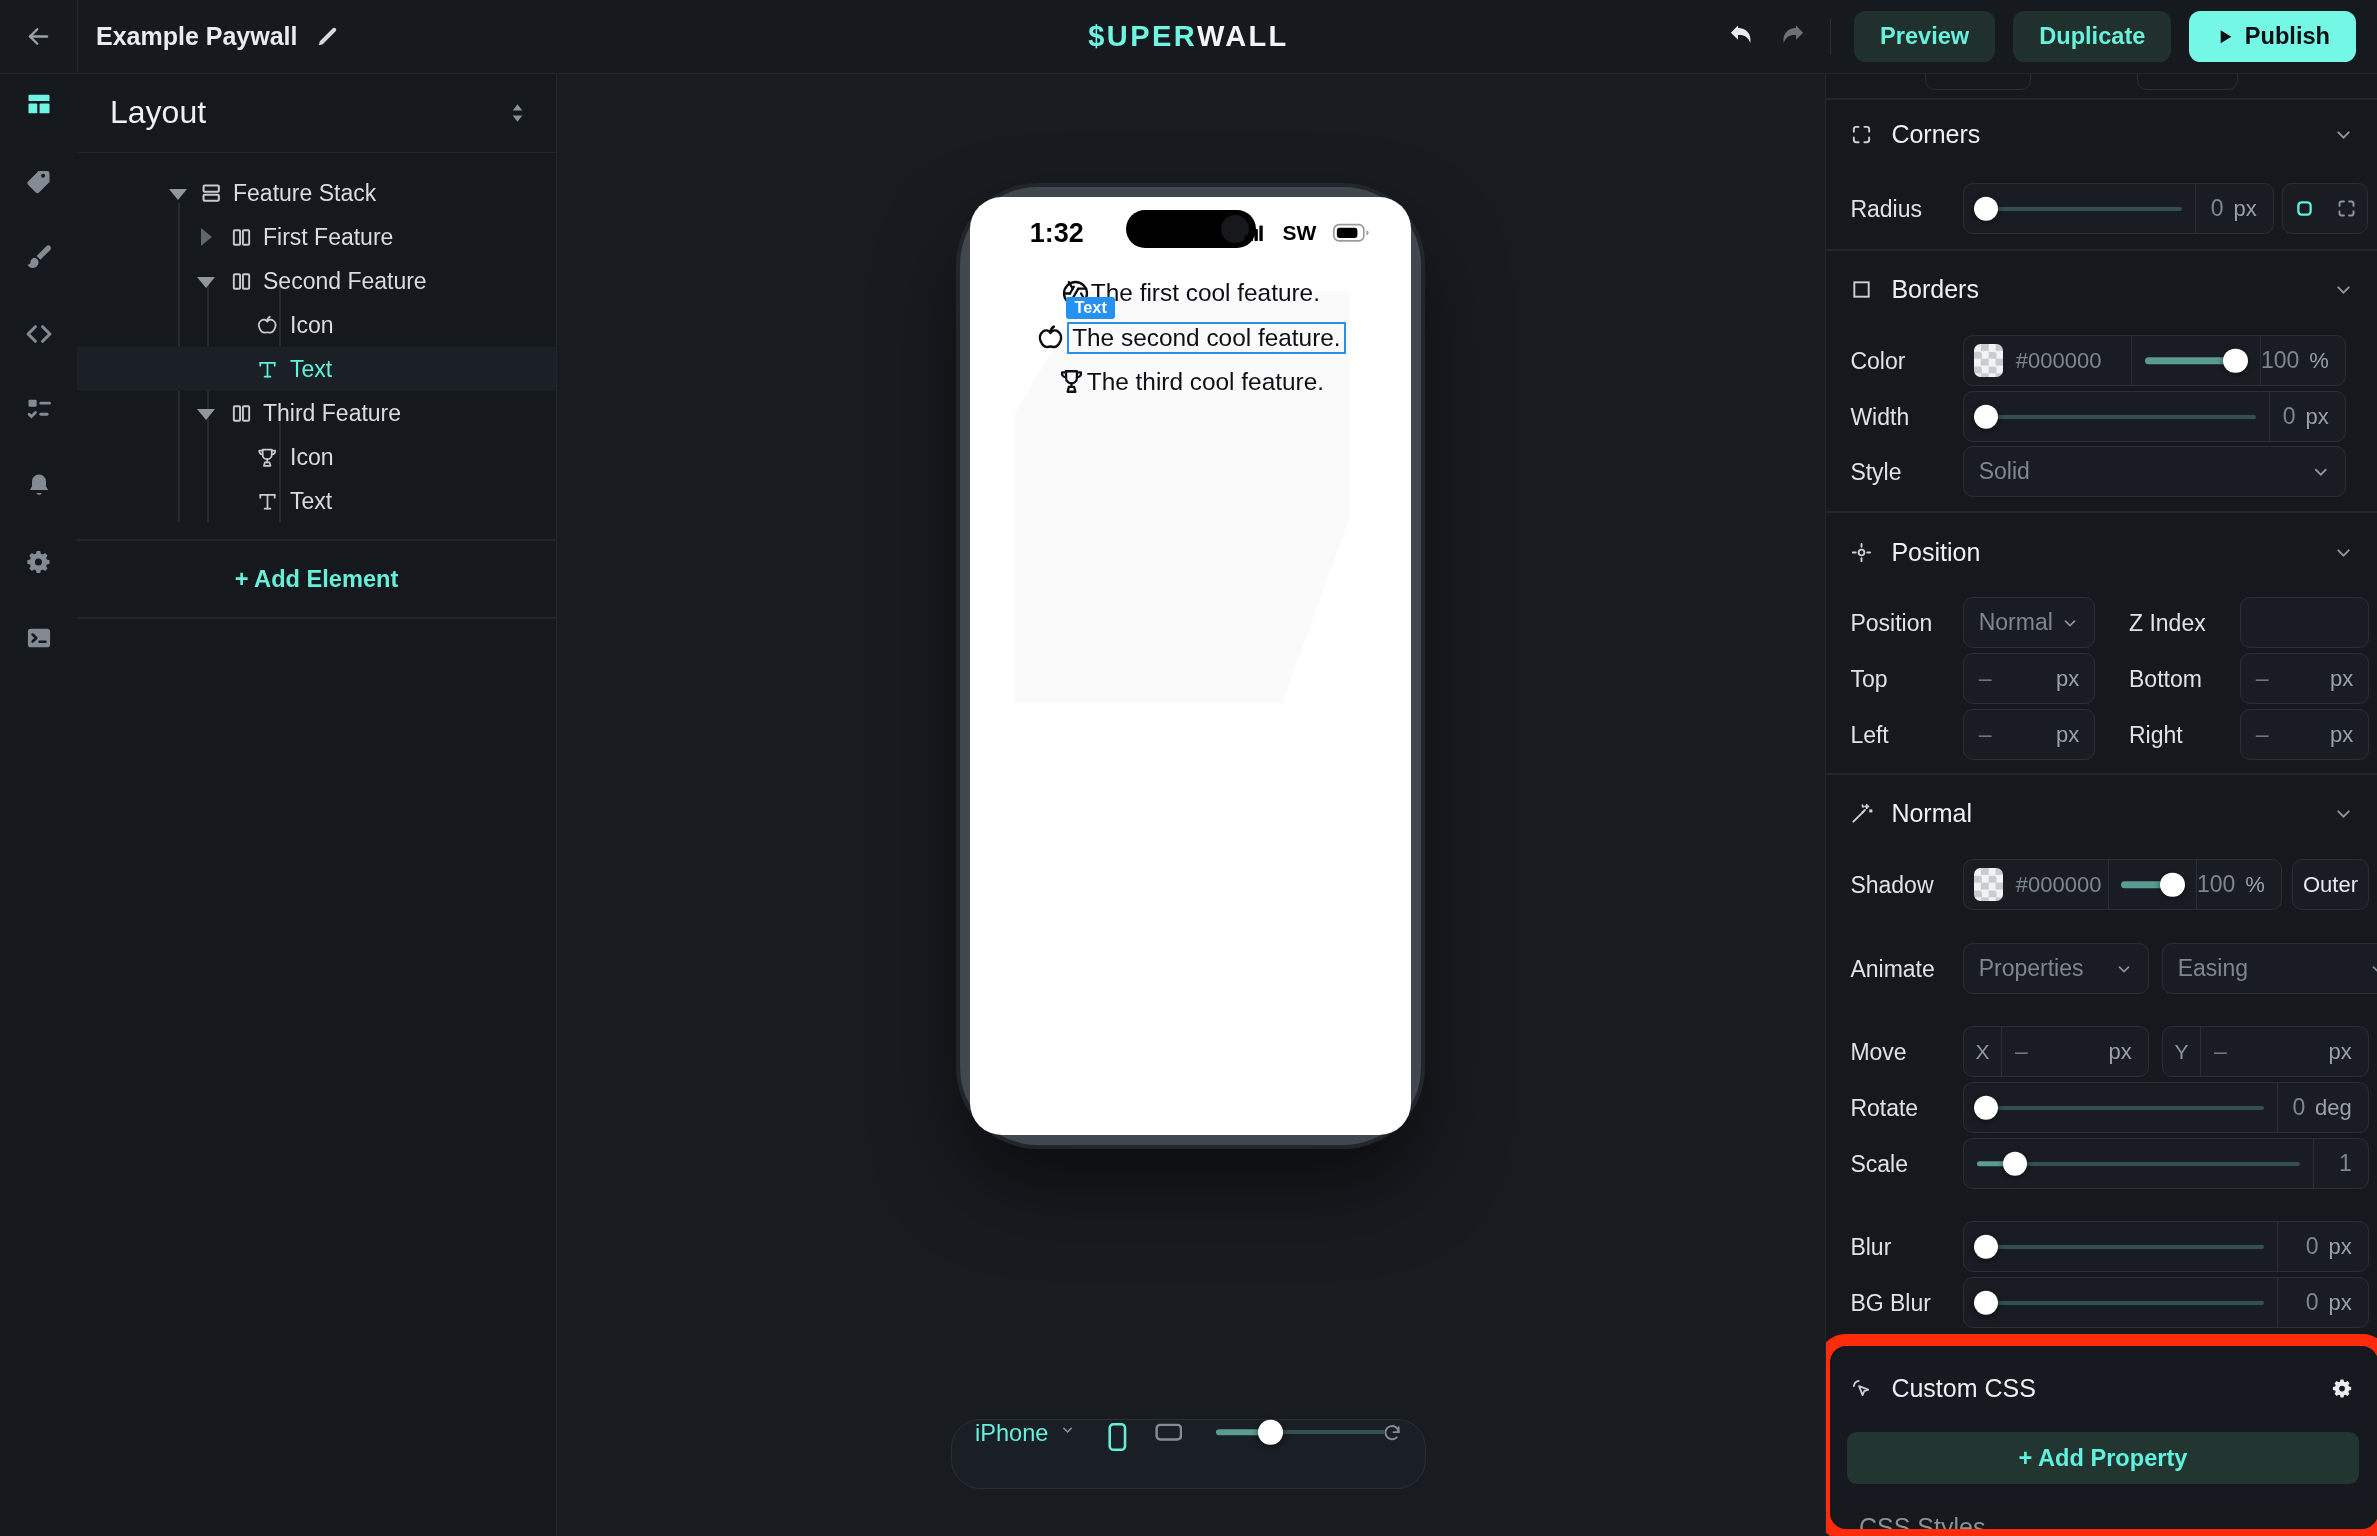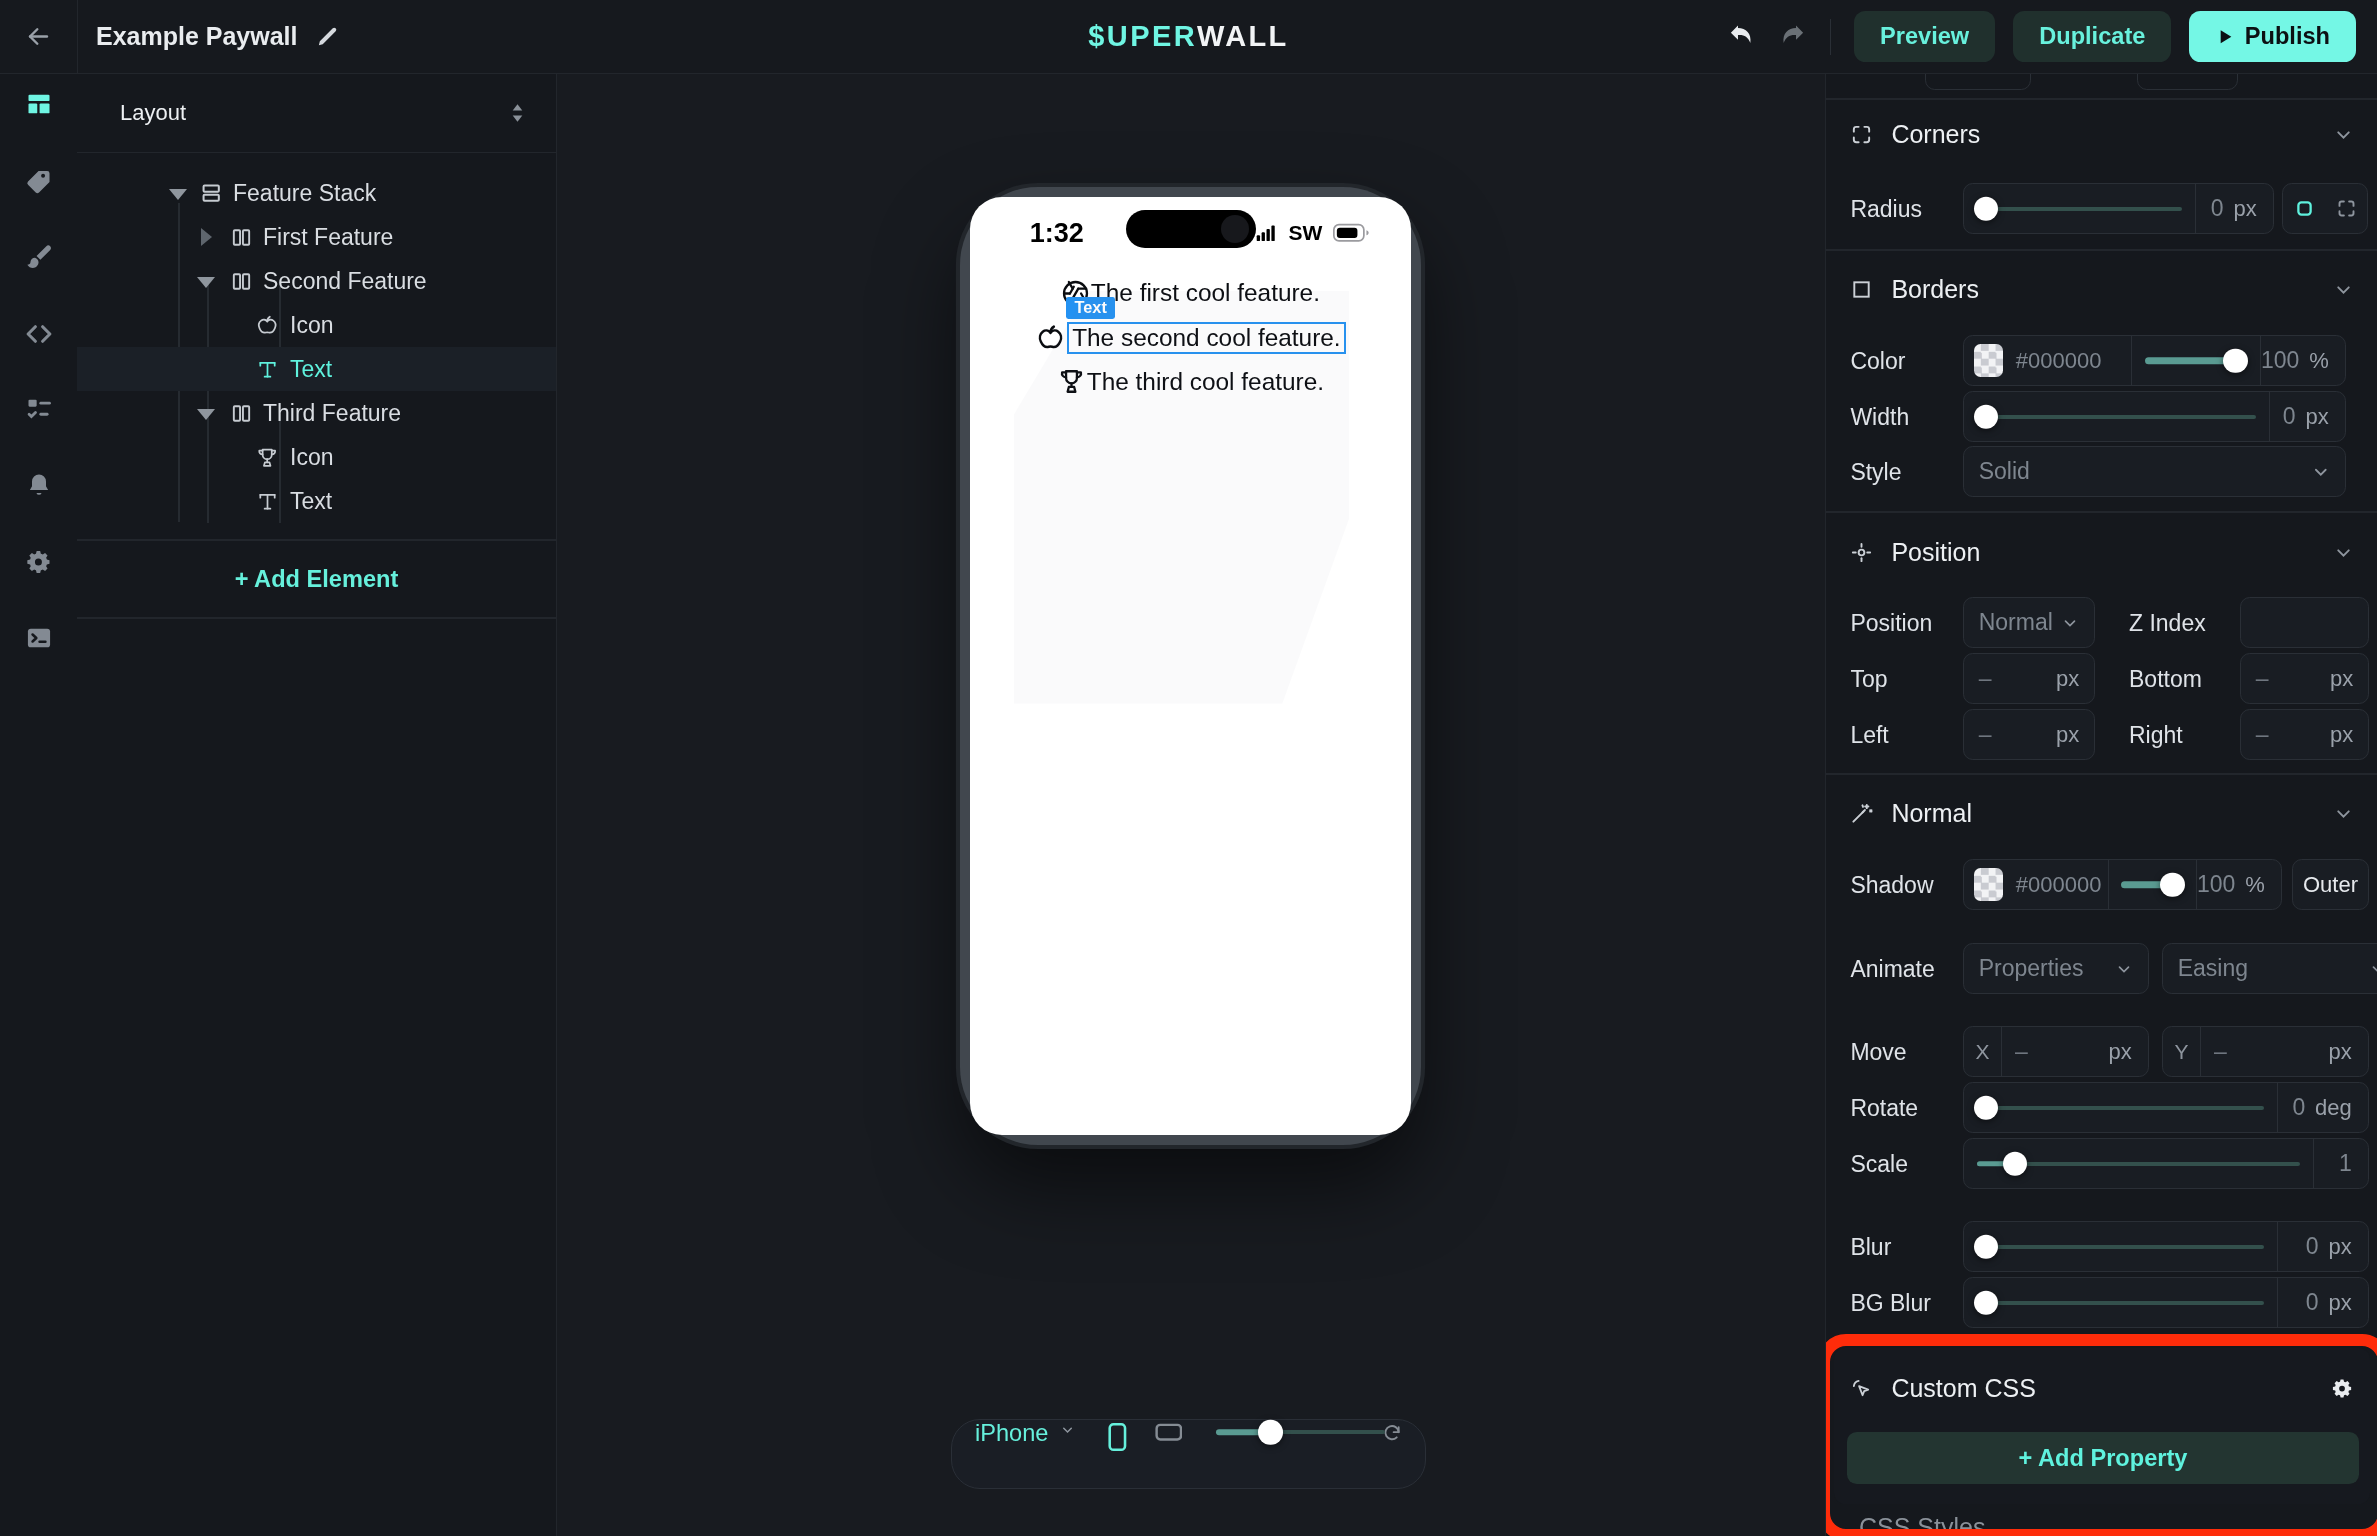--- a/index.html
+++ b/index.html
@@ -18,21 +18,21 @@
   .btn{height:51px;border-radius:11.4px;display:flex;align-items:center;justify-content:center;
        padding:0 26px;font-size:23.6px;font-weight:700;cursor:pointer;}
   .btn.ghost{background:#20302D;color:#68F1DD;}
   .btn.primary{background:#74F7E5;color:#0C1013;gap:9.8px;}
   
   .rail{position:absolute;left:0;top:73px;bottom:0;width:77px;background:#15181D;border-right:1.6px solid #22262C;z-index:20;}
   .rail .ric{position:absolute;left:50%;transform:translate(-50%,-50%);color:#838A93;}
   
   .lpanel{position:absolute;left:77px;top:73px;bottom:0;width:479px;background:#15181D;border-right:1.6px solid #22262C;z-index:20;}
   .lp-head{position:absolute;left:0;top:0;width:100%;height:79px;border-bottom:1.6px solid #22262C;display:flex;align-items:center;}
-  .lp-title{margin-left:43px;color:#EDF0F3;font-size:22px;}
+  .lp-title{margin-left:33px;color:#EDF0F3;font-size:32px;}
   .lp-sort{position:absolute;right:28px;top:50%;transform:translateY(-50%);color:#8A9199;}
   .gline{position:absolute;width:1.6px;background:#262B31;}
   .trow{position:absolute;left:0;width:100%;height:44px;display:flex;align-items:center;color:#D9DDE2;font-size:23px;}
   .trow .exp{width:0;height:0;position:absolute;}
   .exp.down{border-left:9px solid transparent;border-right:9px solid transparent;border-top:11.4px solid #8F969E;}
   .exp.right{border-top:9px solid transparent;border-bottom:9px solid transparent;border-left:11.4px solid #5E656D;}
   .trow .ticon{position:absolute;color:#C6CBD1;}
   .trow .tlabel{position:absolute;white-space:nowrap;}
   .trow.sel{background:#1B2027;}
   .trow.sel, .trow.sel .ticon{color:#5FF2DE;}
@@ -42,21 +42,21 @@
   
   .canvas{position:absolute;left:558px;top:73px;width:1267px;bottom:0;background:#181B20;}
   .phone{position:absolute;left:960px;top:187px;width:461px;height:958px;background:#41474E;border-radius:78px;padding:9.8px;
          box-shadow:0 0 0 4.1px #22262B, 0 41px 81px rgba(0,0,0,.55);box-sizing:border-box;z-index:10;}
   .screen{position:relative;width:100%;height:100%;background:#FFFFFF;border-radius:32px;overflow:hidden;}
   .screen::after{content:"";position:absolute;left:10%;top:10%;width:76%;height:44%;
          background:rgba(120,130,150,0.04);clip-path:polygon(22% 0,100% 0,100% 55%,80% 100%,0 100%,0 30%);}
   .island{position:absolute;left:50%;top:13px;transform:translateX(-50%);width:130px;height:38px;background:#000;border-radius:19.6px;}
   .island .cam{position:absolute;right:6.5px;top:4.9px;width:28.5px;height:28.5px;border-radius:50%;background:#17181C;}
   .ptime{position:absolute;left:60px;top:21px;font-size:27px;font-weight:700;color:#000;}
-  .pstat{position:absolute;right:42px;top:24.4px;display:flex;align-items:center;gap:11px;color:#000;}
+  .pstat{position:absolute;right:42px;top:24.4px;display:flex;align-items:center;gap:17px;color:#000;}
   .pcarrier{font-size:21px;font-weight:700;}
   .features{position:absolute;left:0;right:0;top:78px;display:flex;flex-direction:column;align-items:center;gap:7.3px;}
   .frow{display:flex;align-items:center;height:37px;color:#0A0C10;font-size:24.4px;}
   .frow .cic{margin-right:0.8px;color:#0A0C10;}
   .selwrap{position:relative;border:2.4px solid #2492F2;padding:0 3.3px;background:#fff;}
   .selbadge{position:absolute;top:-27px;left:-2.4px;background:#2492F2;color:#fff;font-size:16.3px;font-weight:600;
             padding:2.4px 8.1px 3.3px;border-radius:2.4px;line-height:1;}
   
   .btoolbar{position:absolute;left:951px;top:1419px;width:475px;height:70px;background:#1A1E25;border:1.6px solid #2A2F37;
             border-radius:29px;display:flex;align-items:flex-start;box-sizing:border-box;padding:0 23px;z-index:15;}

